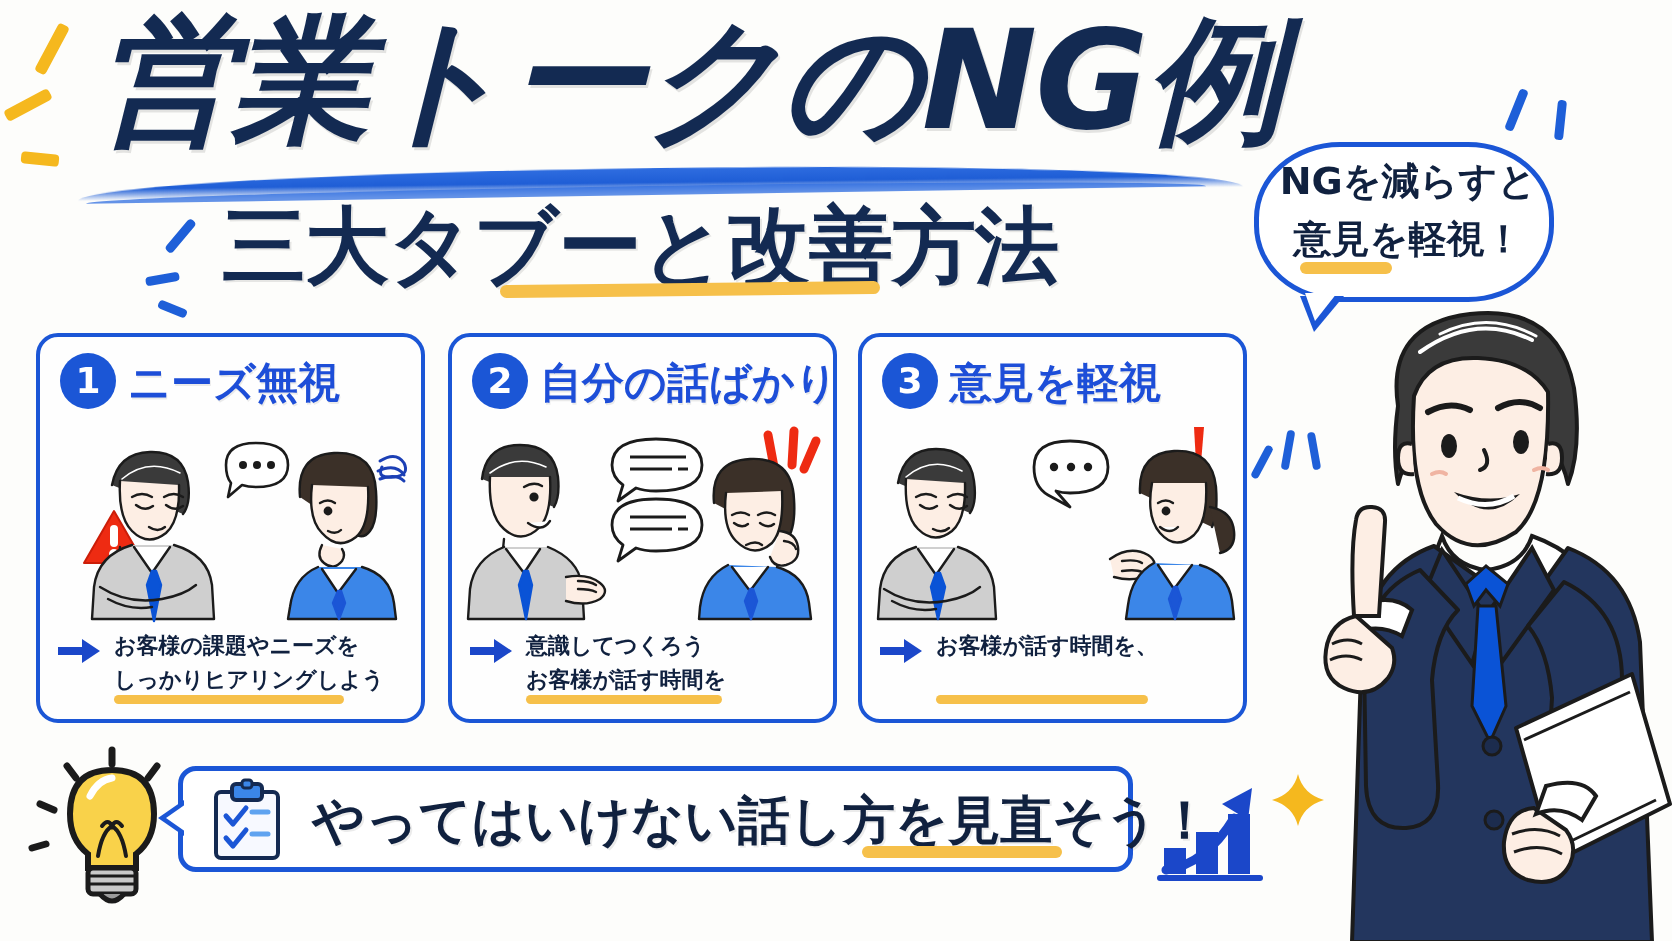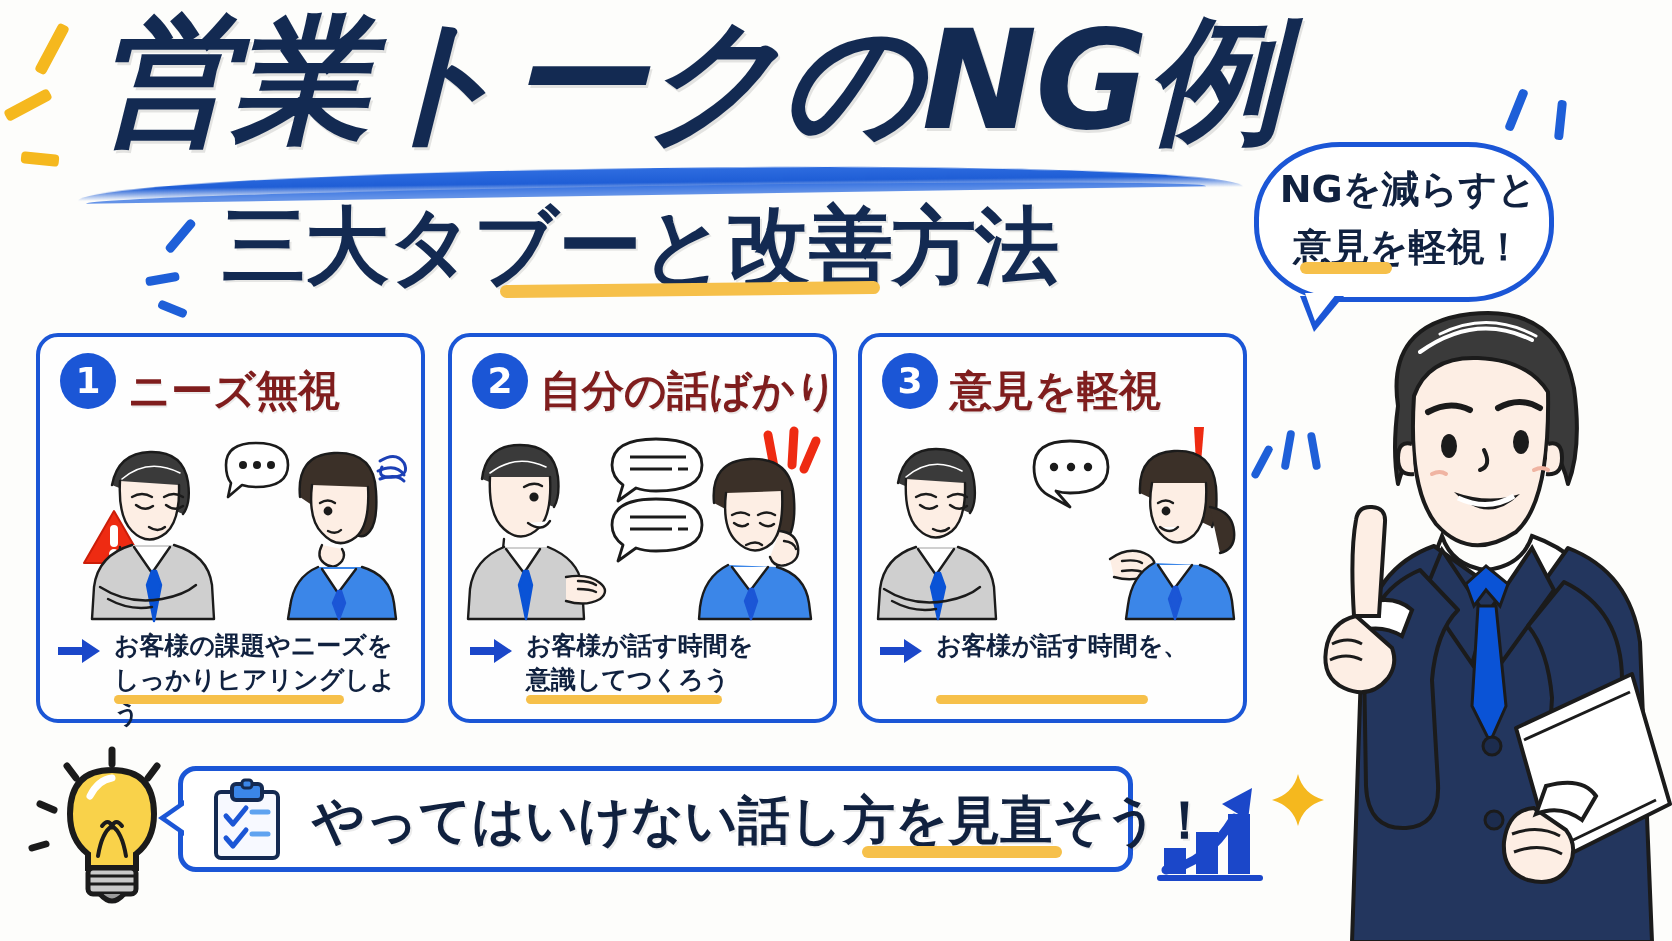--- a/index.html
+++ b/index.html
@@ -48,21 +48,21 @@
     background:#f6c04a;border-radius:7px;transform:rotate(-.6deg);
   }
 
   
   .balloon{
     position:absolute;left:1254px;top:142px;width:300px;height:160px;
     border:5px solid #1b56d6;border-radius:86px/76px;background:#fff;
     box-sizing:border-box;
   }
   .balloon-txt{
-    position:absolute;left:1272px;top:160px;width:272px;text-align:center;
+    position:absolute;left:1272px;top:152px;width:272px;text-align:center;
     color:#10213f;font-weight:bold;line-height:58px;font-size:38px;
   }
   .balloon-hl{
     position:absolute;left:1300px;top:262px;width:92px;height:12px;
     background:#f6c04a;border-radius:6px;
   }
   .balloon-tail{
     position:absolute;left:1300px;top:296px;width:0;height:0;
     border-left:14px solid transparent;border-right:30px solid transparent;
     border-top:36px solid #1b56d6;
@@ -82,28 +82,28 @@
   #card1{left:36px;}
   #card2{left:448px;}
   #card3{left:858px;}
 
   .badge{
     position:absolute;left:20px;top:16px;width:56px;height:56px;border-radius:50%;
     background:#1b56d6;color:#fff;font-size:36px;font-weight:bold;
     display:flex;align-items:center;justify-content:center;line-height:1;
   }
   .card-title{
-    position:absolute;left:88px;top:26px;height:56px;display:flex;align-items:center;
-    font-size:42px;font-weight:bold;color:#7f1d1d;white-space:nowrap;
+    position:absolute;left:88px;top:18px;height:56px;display:flex;align-items:center;
+    font-size:42px;font-weight:bold;color:#1d4ed8;white-space:nowrap;
     text-shadow:1px 2px 0 rgba(0,0,0,.08);
   }
   .scene{position:absolute;left:10px;top:82px;width:368px;height:200px;}
   .cap{
     position:absolute;left:74px;top:292px;width:300px;
-    font-size:25px;line-height:34px;color:#10213f;font-weight:bold;
+    font-size:22px;line-height:34px;color:#10213f;font-weight:bold;
   }
   .arrow-r{
     position:absolute;left:16px;top:300px;width:46px;height:28px;
   }
   .cap-hl{position:absolute;height:9px;background:#f6c04a;border-radius:5px;}
 
   
   .bottom-bar{
     position:absolute;left:178px;top:766px;width:955px;height:106px;
     border:5px solid #1b56d6;border-radius:18px;background:#fff;box-sizing:border-box;
@@ -294,22 +294,22 @@
           <path d="M270 148 l18 24 l18 -24" fill="#fff"></path>
           <path d="M288 170 l-5 12 l6 18 l6 -18 l-4 -12 z" fill="#1b56d6" stroke="#1b56d6"></path>
         </g>
       </svg>
     </div>
 
     <svg class="arrow-r" viewBox="0 0 46 28">
       <path d="M2 10 h24 v-8 l18 12 l-18 12 v-8 h-24 z" fill="#1b47c9"></path>
     </svg>
     <div class="cap">
+      <div>意識してつくろう</div>
       <div>お客様が話す時間を</div>
-      <div>意識してつくろう</div>
     </div>
     <div class="cap-hl" style="left:74px;top:358px;width:196px;"></div>
   </div>
 
   <div class="card" id="card3">
     <div class="badge">3</div>
     <div class="card-title">意見を軽視</div>
 
     <div class="scene">
       <svg width="368" height="200" viewBox="0 0 368 200">

